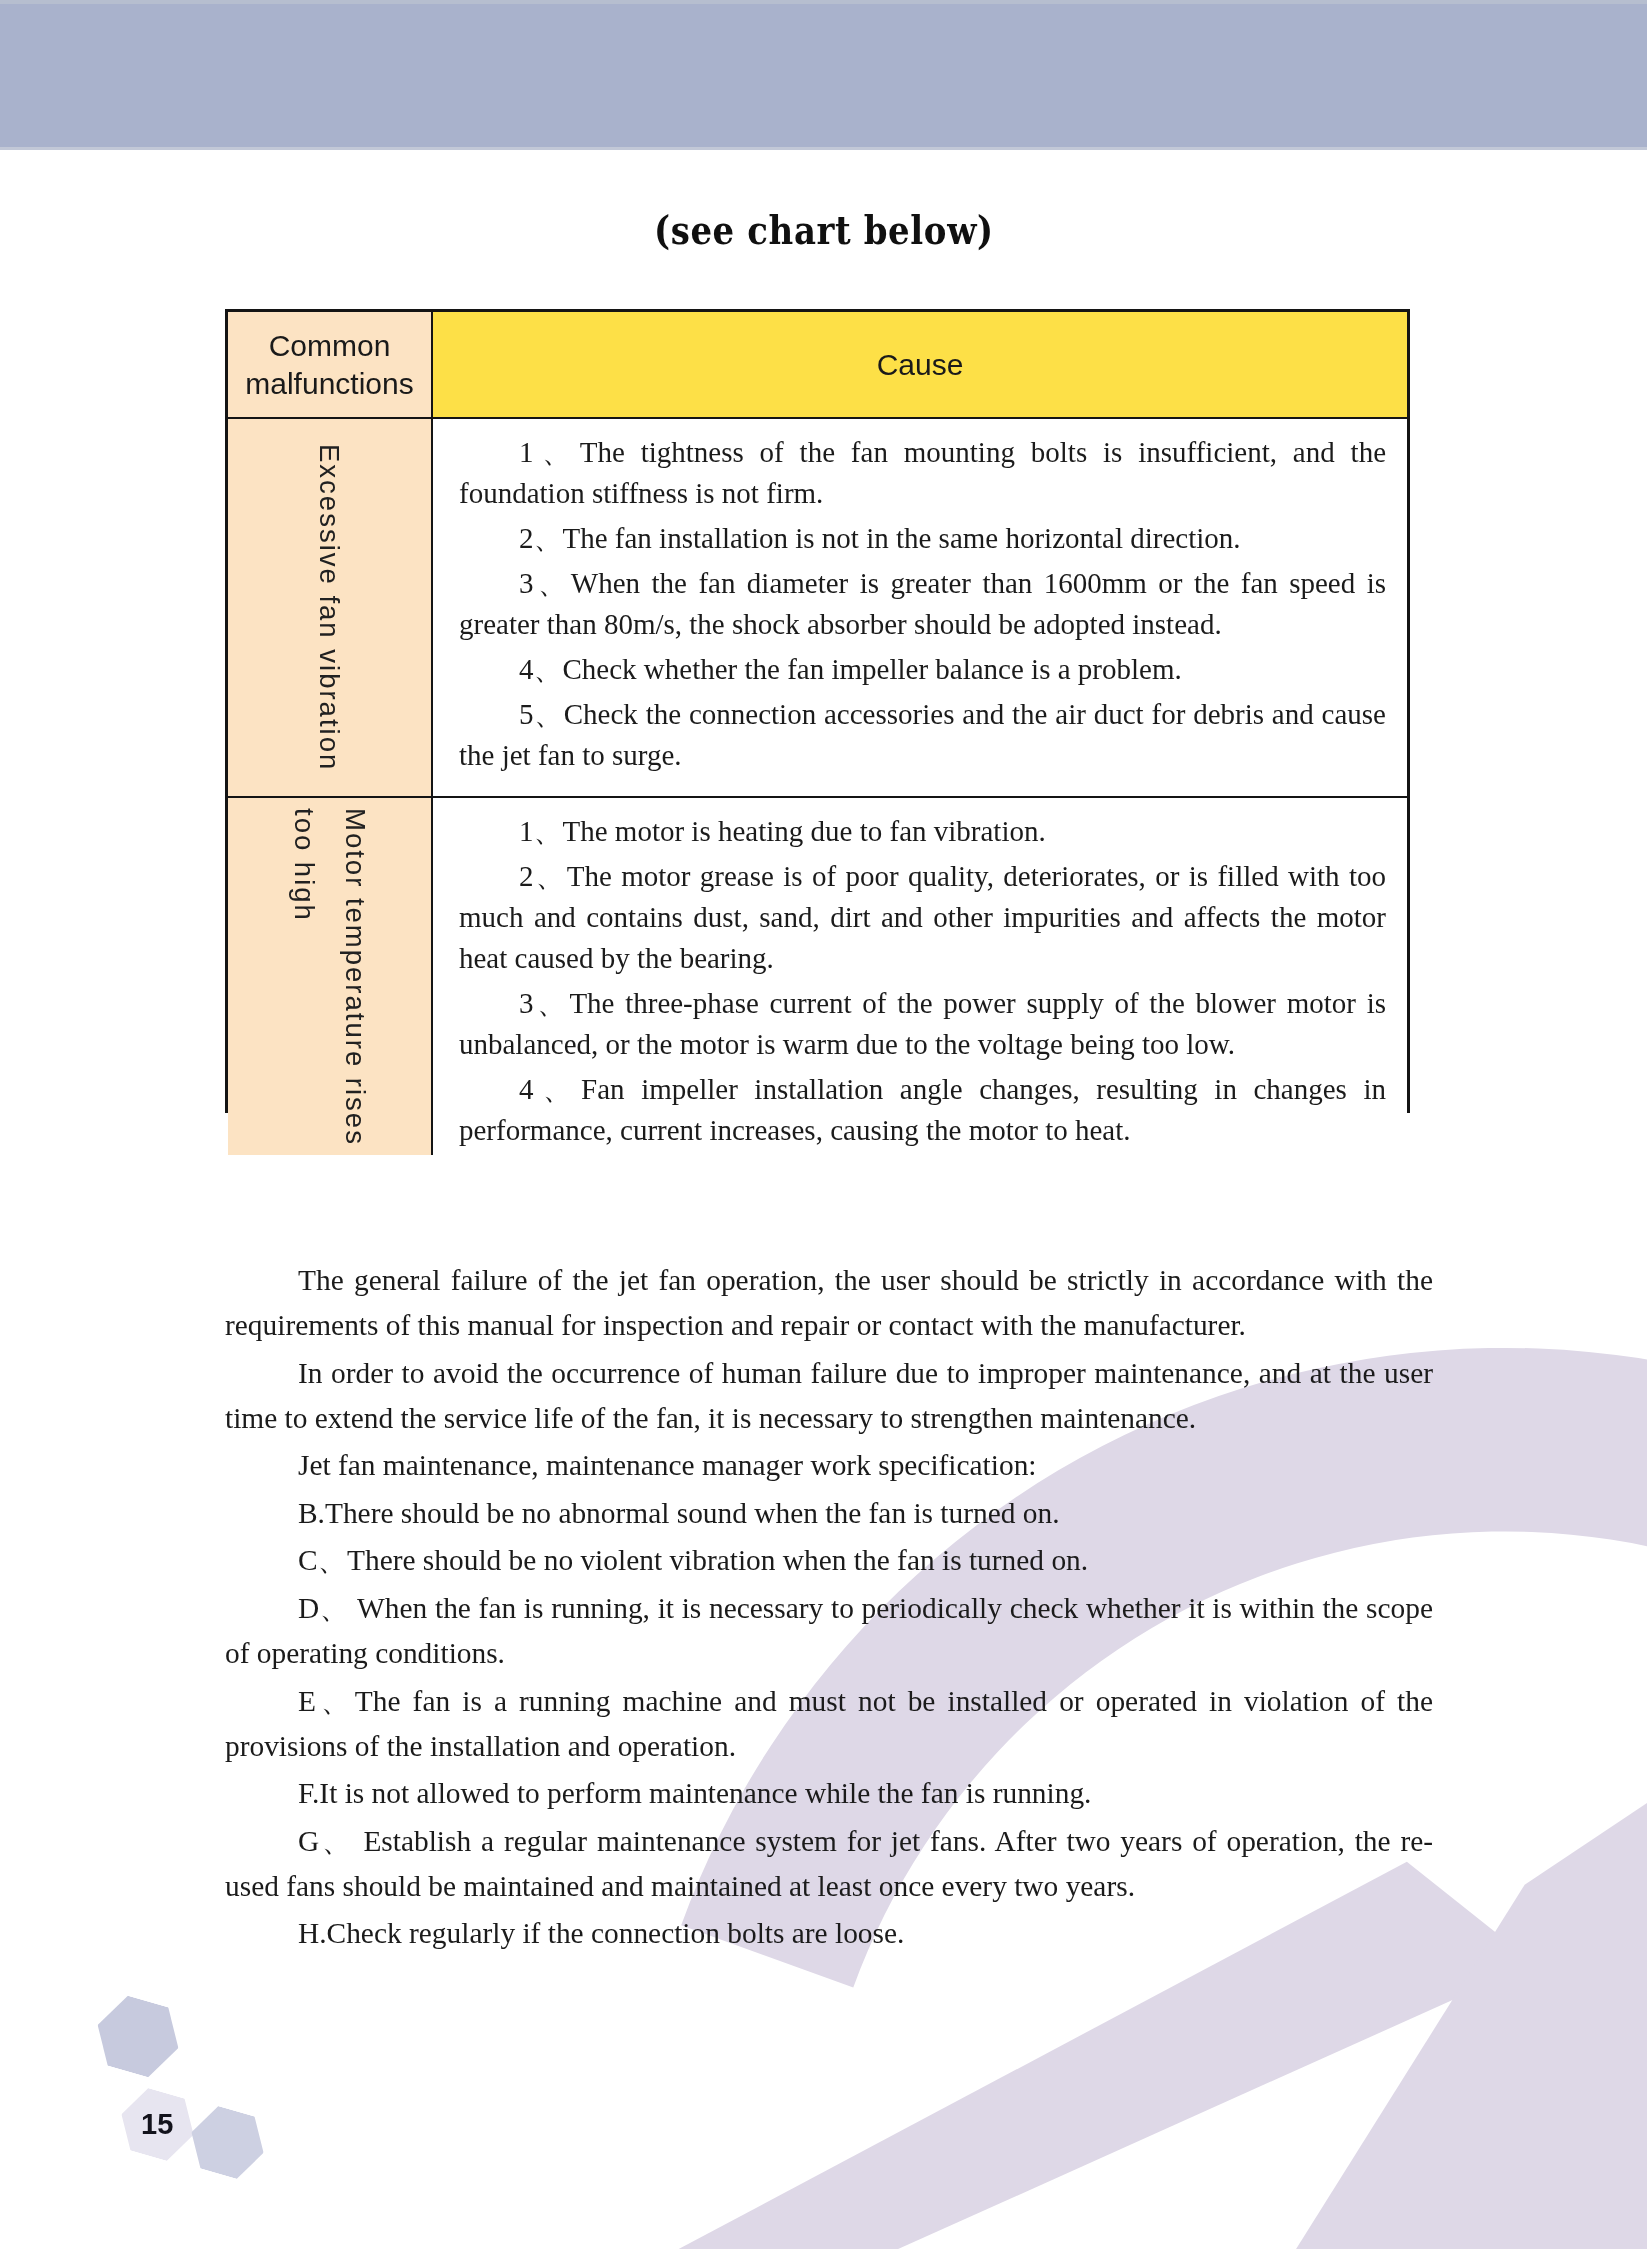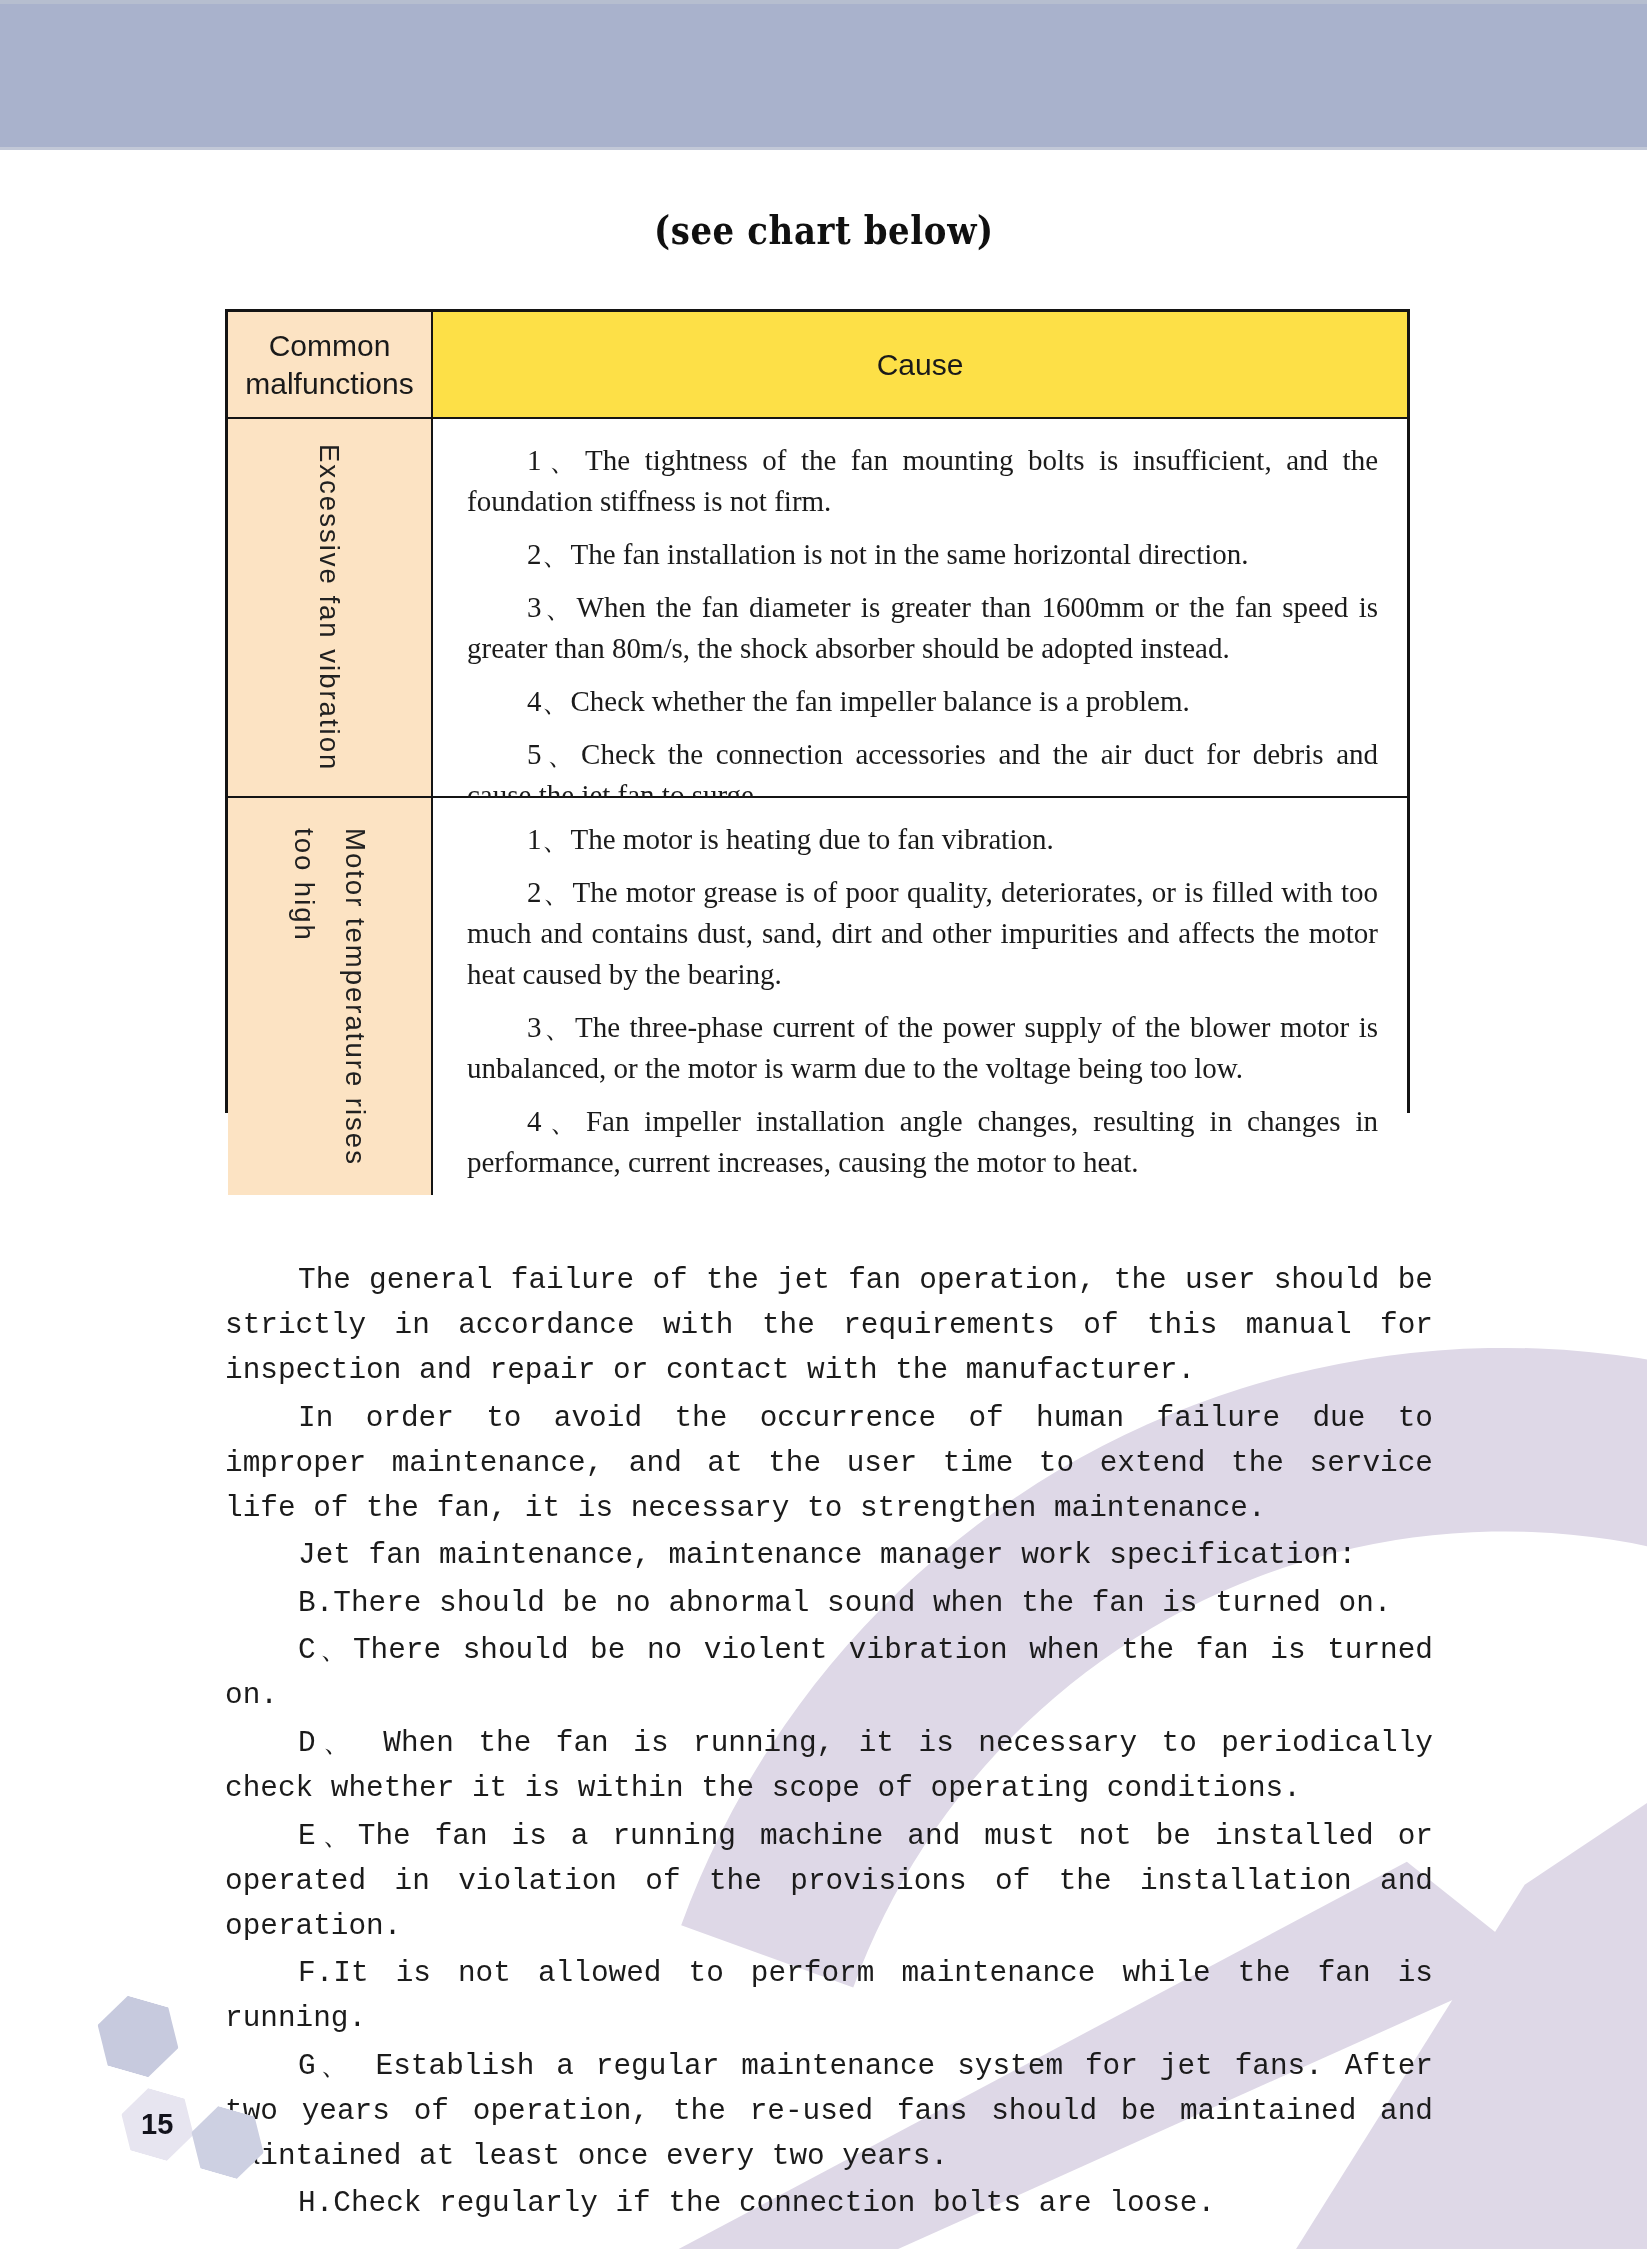--- a/index.html
+++ b/index.html
@@ -60,28 +60,28 @@
     font-family:"Liberation Sans","DejaVu Sans",sans-serif;
     font-size:27.5px;letter-spacing:2px;line-height:51px;
     color:#212121;text-align:left;
   }
   .cell-cause{
     background:#ffffff;
     padding:9.2px 17px 0 22px;
     font-size:29px;line-height:41px;
     text-align:justify;
   }
-  .cell-cause p{margin:12px;text-indent:60px;}
+  .cell-cause p{margin:4px;text-indent:60px;}
 
   
   .body-text{
     position:absolute;left:225px;top:1258px;width:1208px;
     font-size:29.4px;line-height:45px;text-align:justify;
   }
-  .body-text p{margin:0 0 2.6px 0;text-indent:73px;font-family:Liberation Mono, monospace;}
+  .body-text p{margin:0 0 2.6px 0;text-indent:73px;}
 
   
   .hex{
     position:absolute;
     clip-path:polygon(25% 0%,75% 0%,100% 50%,75% 100%,25% 100%,0% 50%);
   }
   .hex-a{left:96px;top:2000px;width:84px;height:73px;background:#c7cade;transform:rotate(16deg);}
   .hex-b{left:120px;top:2092px;width:75px;height:65px;background:#e7e5f0;transform:rotate(16deg);
          display:flex;align-items:center;justify-content:center;}
   .hex-c{left:190px;top:2110px;width:75px;height:65px;background:#cdd0e2;transform:rotate(16deg);}

